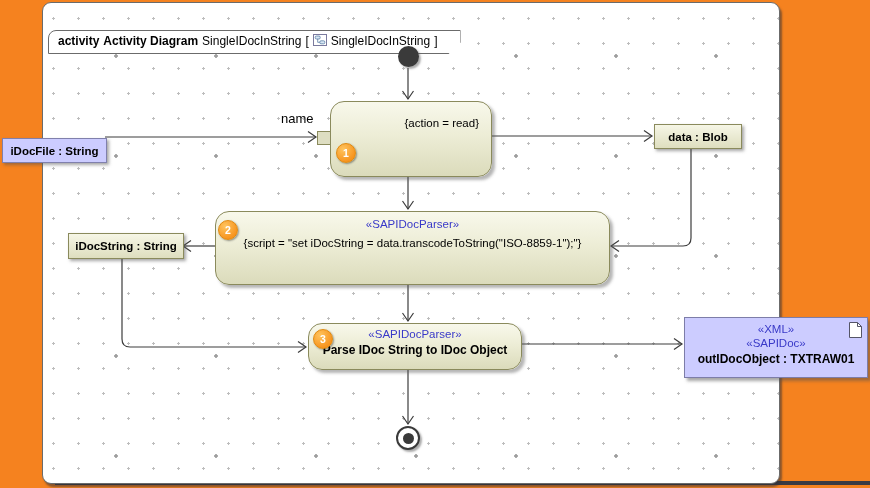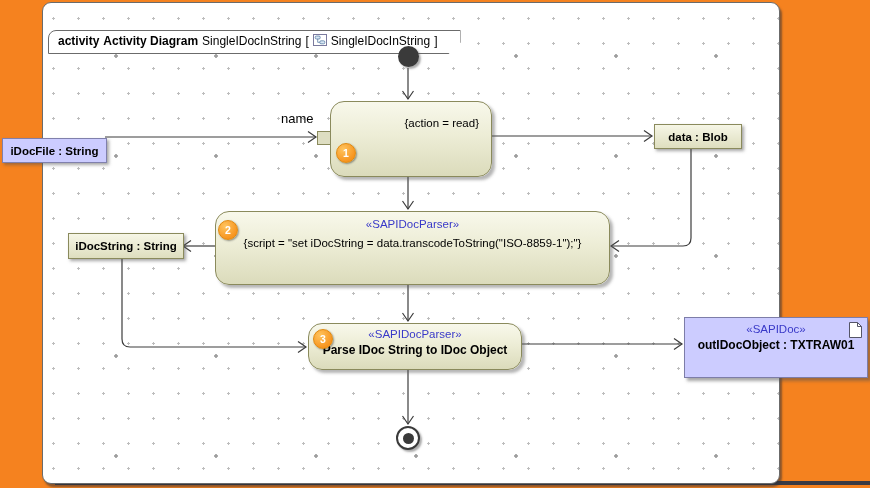--- a/index.html
+++ b/index.html
@@ -159,20 +159,21 @@
   </div>
   <div class="badge" style="left:218px;top:220px;">2</div>
 
   <div class="action" style="left:308px;top:323px;width:212px;height:42px;padding-top:3px;">
     <div class="stereo">«SAPIDocParser»</div>
     <div class="aname">Parse IDoc String to IDoc Object</div>
   </div>
   <div class="badge" style="left:313px;top:329px;">3</div>
 
   <div class="obj-big" style="left:684px;top:317px;width:182px;height:55px;">
+    <div class="stereo">«XML»</div>
     <div class="stereo">«SAPIDoc»</div>
     <div class="oname">outIDocObject : TXTRAW01</div>
     <span style="position:absolute;right:5px;top:4px;">
       <svg width="13" height="16" viewBox="0 0 13 16">
         <path d="M0.5 0.5 L8.5 0.5 L12.5 4.5 L12.5 15.5 L0.5 15.5 Z" fill="#FFFFFF" stroke="#555566"></path>
         <path d="M8.5 0.5 L8.5 4.5 L12.5 4.5" fill="none" stroke="#555566"></path>
       </svg>
     </span>
   </div>
 

